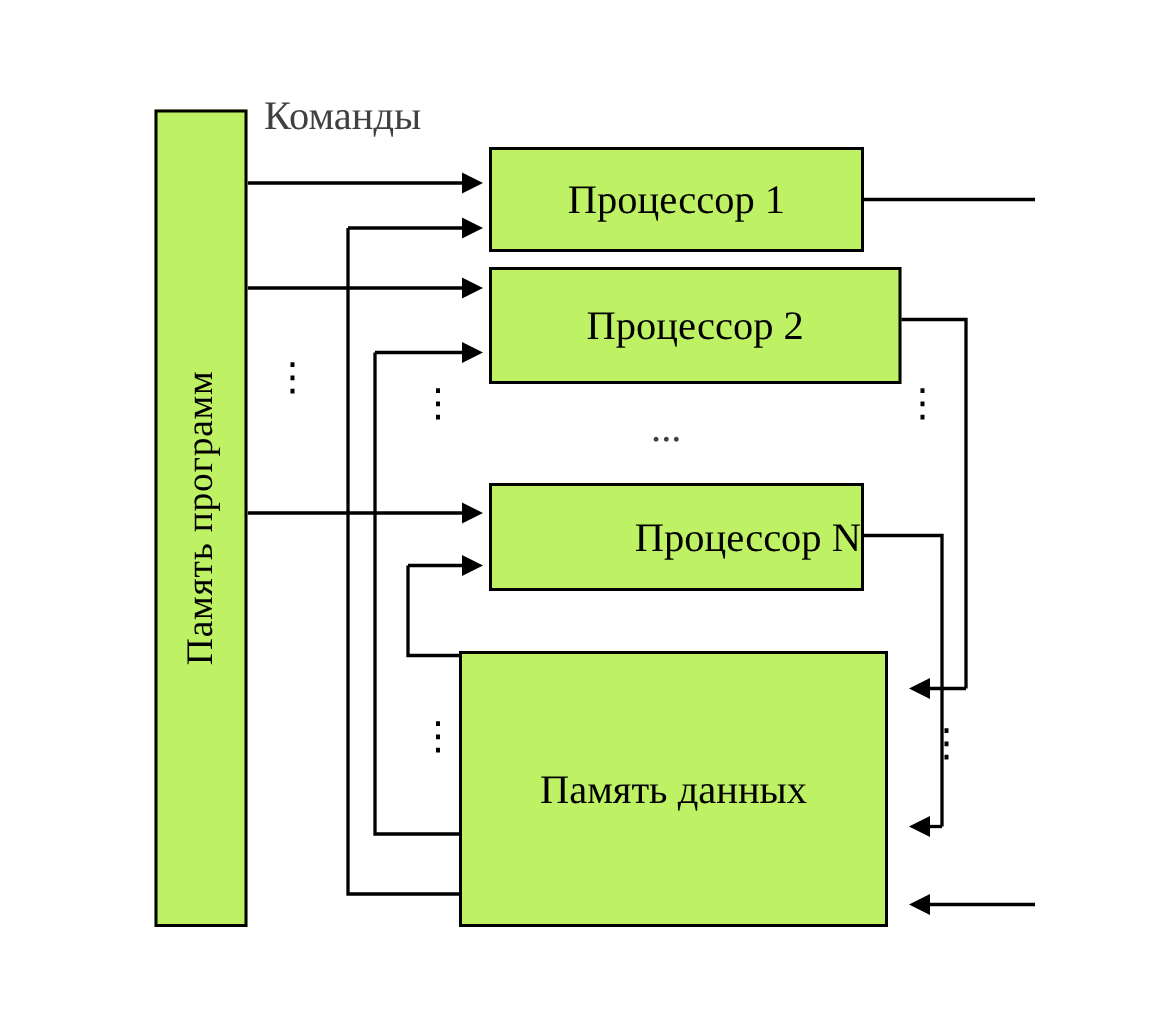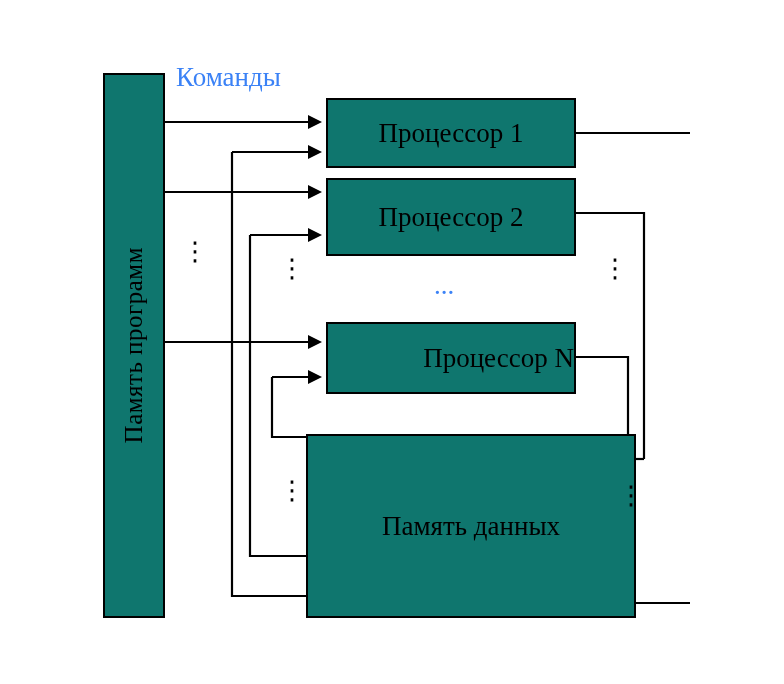--- a/index.html
+++ b/index.html
@@ -11,21 +11,21 @@
     position: relative;
     width: 784px;
     height: 684px;
     background: #ffffff;
     font-family: "Liberation Serif", serif;
     overflow: hidden;
   }
   .box {
     position: absolute;
     border: 2px solid #000000;
-    background: #0f766e;
+    background: #bef264;
     box-sizing: border-box;
     display: flex;
     align-items: center;
     justify-content: center;
     color: #000000;
   }
   .box-label {
     font-family: "Liberation Serif", serif;
     font-size: 27px;
     color: #000000;
@@ -33,21 +33,21 @@
   }
   .vertical-label {
     writing-mode: vertical-rl;
     transform: rotate(180deg);
     font-size: 25px;
     letter-spacing: 0.5px;
   }
   .plain-text {
     position: absolute;
     font-family: "Liberation Serif", serif;
-    color: #3b82f6;
+    color: #404040;
     white-space: nowrap;
   }
   .dots-v {
     position: absolute;
     font-size: 26px;
     letter-spacing: 0;
     line-height: 7px;
     color: #000000;
     text-align: center;
     font-family: "Liberation Serif", serif;
@@ -113,29 +113,29 @@
   <div class="box" style="left:103px; top:73px; width:62px; height:545px;">
     <span class="box-label vertical-label">Память программ</span>
   </div>
 
   <div class="plain-text" style="left:176px; top:62px; font-size:27px;">Команды</div>
 
   <div class="box" style="left:326px; top:98px; width:250px; height:70px;">
     <span class="box-label">Процессор 1</span>
   </div>
 
-  <div class="box" style="left:326px; top:178px; width:250px; height:78px;">
+  <div class="box" style="left:326px; top:178px; width:275px; height:78px;">
     <span class="box-label">Процессор 2</span>
   </div>
 
   <div class="box" style="left:326px; top:322px; width:250px; height:72px;justify-content:flex-end;">
     <span class="box-label">Процессор N</span>
   </div>
 
-  <div class="box" style="left:306px; top:434px; width:330px; height:184px;">
+  <div class="box" style="left:306px; top:434px; width:286px; height:184px;">
     <span class="box-label">Память данных</span>
   </div>
 
   <div class="dots-v" style="left:182px; top:248px; width:20px;">⋮</div>
   <div class="dots-v" style="left:279px; top:265px; width:20px;">⋮</div>
   <div class="dots-v" style="left:279px; top:487px; width:20px;">⋮</div>
   <div class="dots-v" style="left:602px; top:265px; width:20px;">⋮</div>
   <div class="dots-v" style="left:618px; top:492px; width:20px;">⋮</div>
   <div class="plain-text" style="left:434px; top:270px; font-size:27px;">...</div>
 

